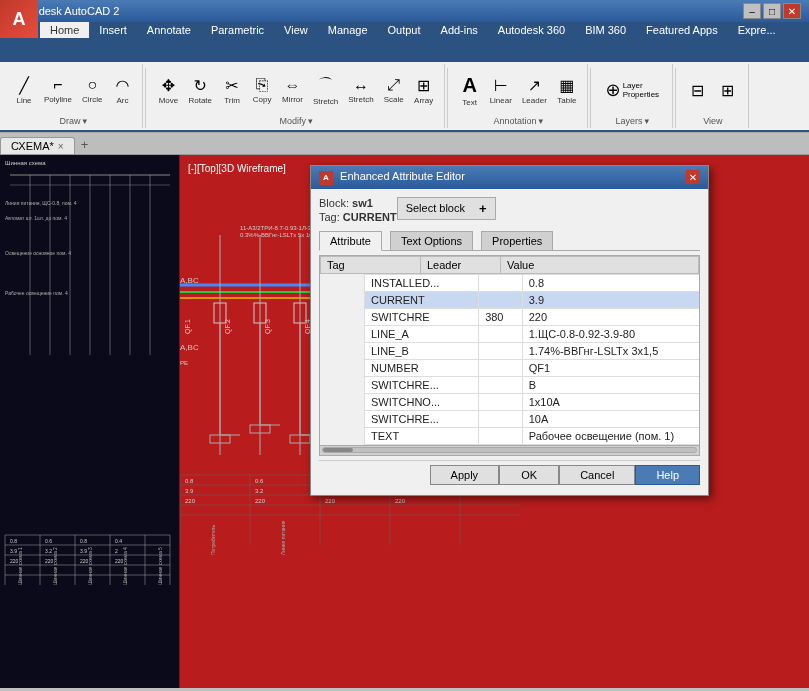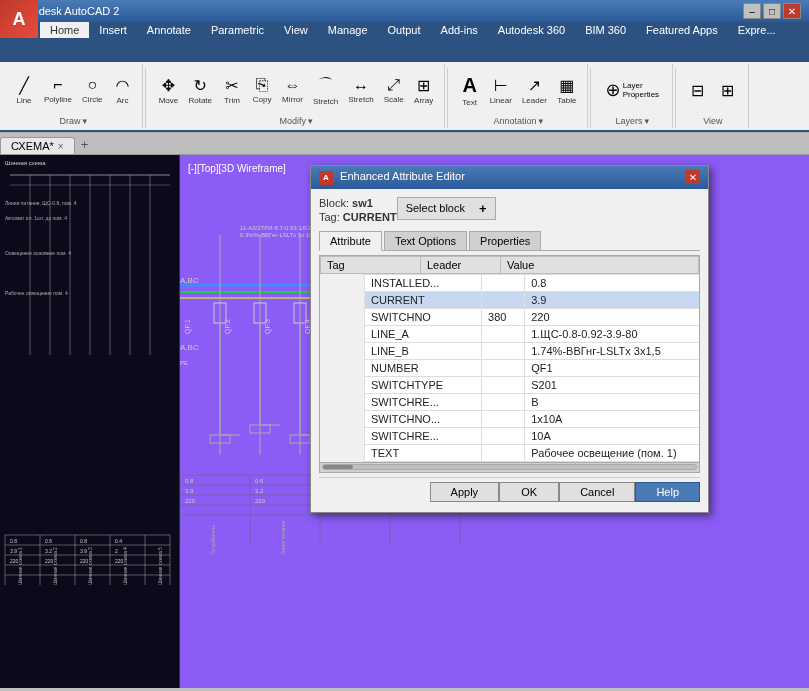--- a/index.html
+++ b/index.html
@@ -144,21 +144,21 @@
       width: 180px;
       background: #0a0a1a;
       border-right: 1px solid #333;
       overflow: hidden;
       position: relative;
     }
 
     
     .drawing-area {
       flex: 1;
-      background: #8b5cf6;
+      background: #b91c1c;
       position: relative;
       overflow: hidden;
     }
 
     .viewport-label {
       color: #fff;
       font-size: 10px;
       padding: 4px;
       position: absolute;
       top: 4px;
@@ -246,21 +246,21 @@
       margin-bottom: 4px;
     }
 
     .dialog-tab {
       padding: 3px 10px;
       font-size: 11px;
       border: 1px solid #aaa;
       border-bottom: none;
       background: #d0d0d0;
       cursor: pointer;
-      margin-right: 2px;
+      margin-right: 8px;
     }
 
     .dialog-tab.active {
       background: #f0f0f0;
       border-bottom: 1px solid #f0f0f0;
       margin-bottom: -1px;
     }
 
     
     .attr-table {
@@ -735,43 +735,38 @@
                     <td>INSTALLED...</td>
                     <td></td>
                     <td>0.8</td>
                   </tr>
                   <tr class="selected">
                     <td>CURRENT</td>
                     <td></td>
                     <td>3.9</td>
                   </tr>
                   <tr>
-                    <td>SWITCHNO</td>
+                    <td>SWITCHRE</td>
                     <td>380</td>
                     <td>220</td>
                   </tr>
                   <tr>
                     <td>LINE_A</td>
                     <td></td>
                     <td>1.ЩС-0.8-0.92-3.9-80</td>
                   </tr>
                   <tr>
                     <td>LINE_B</td>
                     <td></td>
                     <td>1.74%-ВВГнг-LSLTx  3x1,5</td>
                   </tr>
                   <tr>
                     <td>NUMBER</td>
                     <td></td>
                     <td>QF1</td>
-                  </tr>
-                  <tr>
-                    <td>SWITCHTYPE</td>
-                    <td></td>
-                    <td>S201</td>
                   </tr>
                   <tr>
                     <td>SWITCHRE...</td>
                     <td></td>
                     <td>B</td>
                   </tr>
                   <tr>
                     <td>SWITCHNO...</td>
                     <td></td>
                     <td>1x10A</td>

